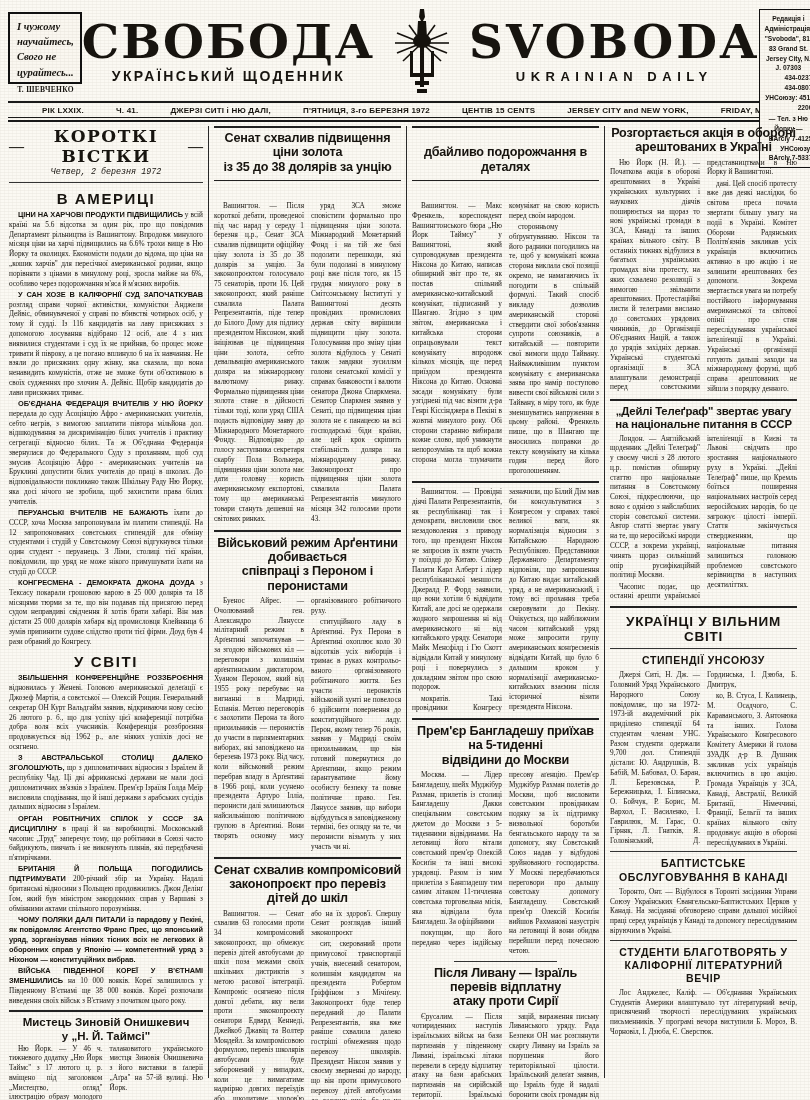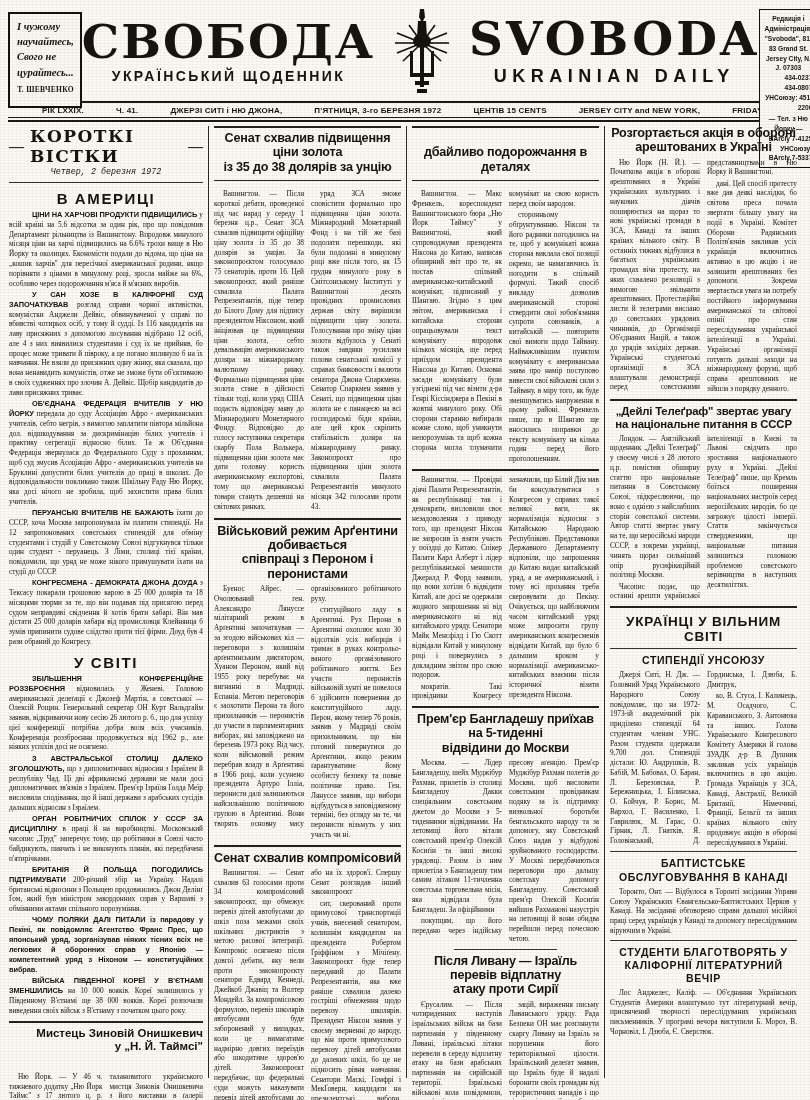--- a/index.html
+++ b/index.html
@@ -31,21 +31,21 @@
     width: 120px;
     border: 2px solid #111;
     padding: 5px 6px 3px 7px;
     box-sizing: border-box;
     font-style: italic;
     font-weight: bold;
     font-size: 10.5px;
     line-height: 1.45;
     align-self: flex-start;
     margin-top: 6px;
-    height: 96px;
+    height: 72px;
     background: #faf7f0;
   }
   .quote-box .attrib {
     display: block;
     text-align: right;
     font-style: normal;
     font-weight: bold;
     font-size: 7.5px;
     letter-spacing: .3px;
     margin-top: 5px;
@@ -78,21 +78,21 @@
     font-family: "Liberation Sans", sans-serif;
     font-weight: bold;
     font-size: 14px;
     letter-spacing: 2.4px;
     margin-top: 3px;
     white-space: nowrap;
   }
   .sub-lat {
     font-family: "Liberation Sans", sans-serif;
     font-weight: bold;
-    font-size: 18px;
+    font-size: 13px;
     letter-spacing: 5.5px;
     margin-top: 4px;
     white-space: nowrap;
   }
   .emblem {
     width: 86px; height: 90px;
     position: relative;
     flex: 0 0 86px;
     overflow: hidden;
   }
@@ -155,20 +155,21 @@
     text-align: center;
     margin: 0 0 3px 0;
     letter-spacing: -0.2px;
   }
   h1.hl.sm { font-size: 11.4px; }
   h2.sec-head {
     font-family: "DejaVu Serif", serif;
     font-weight: bold;
     font-size: 17px;
     letter-spacing: 1.5px;
+    text-align: center;
     margin: 0;
     padding: 0;
   }
   .korotki {
     display: flex; align-items: center; justify-content: center;
     gap: 6px;
     margin-bottom: 1px;
   }
   .korotki .dash { font-weight: bold; font-size: 15px; }
   .subdate {
@@ -197,35 +198,34 @@
     hyphens: auto;
     -webkit-hyphens: auto;
   }
   .body.two { column-count: 2; column-gap: 7px; column-rule: none; }
   .body p { margin: 0 0 1.5px 0; text-indent: 9px; }
   .body p .caps {
     font-family: "Liberation Sans", sans-serif;
     font-weight: bold;
     font-size: 7.4px;
     letter-spacing: -0.1px;
-    margin-left: 14px;
   }
   .byline-head {
     font-family: "Liberation Sans", sans-serif;
     font-weight: bold;
     font-size: 11.5px;
-    text-align: right;
+    text-align: center;
     line-height: 1.18;
-    margin: 4px 0 18px 0;
+    margin: 4px 0 0 0;
   }
   .boxed-hl {
     border-top: 2px solid #222;
     border-bottom: 1px solid #222;
     padding: 3px 0 3px 0;
-    margin-bottom: 8px;
+    margin-bottom: 20px;
   }
   .emb-svg { position: absolute; left: 0; top: 0; }
   .smallcap-title {
     font-family: "Liberation Sans", sans-serif;
     font-weight: bold;
     font-size: 10.5px;
     text-align: center;
     letter-spacing: .6px;
     line-height: 1.25;
     margin: 5px 0 3px 0;
@@ -315,21 +315,21 @@
       <div class="r">УНСоюзу: 451-2200</div>
       <div class="sep">— Тел. з Ню Йорку —</div>
       <div class="r">BArcly 7-4125</div>
       <div class="r">УНСоюзу:  BArcly 7-5337</div>
     </div>
   </div>
 
   <div class="dateline">
     <span>РІК LXXIX.</span>
     <span>Ч. 41.</span>
-    <span>ДЖЕРЗІ СИТІ і НЮ ДЖОНА,</span>
+    <span>ДЖЕРЗІ СИТІ і НЮ ДАЛІ,</span>
     <span>П'ЯТНИЦЯ, 3-го БЕРЕЗНЯ 1972</span>
     <span>ЦЕНТІВ 15 CENTS</span>
     <span>JERSEY CITY and NEW YORK,</span>
     <span>FRIDAY, MARCH 3, 1972</span>
     <span>No. 19.</span>
     <span>VOL. LXXIX.</span>
   </div>
   <div class="rule-under"></div>
 
   <div class="columns">
@@ -392,20 +392,21 @@
         <span>співпраці з Пероном і перонистами</span>
       </h1>
       <div class="body two">
         <p>Буенос Айрес. — Очолюваний ген. Александро Лянуссе мілітарний режим в Арґентині започаткував — за згодою військових кіл — переговори з колишнім арґентинським диктатором, Хуаном Пероном, який від 1955 року перебуває на вигнанні в Мадриді, Еспанія. Метою переговорів є заохотити Перона та його прихильників — перонистів до участи в парляментарних виборах, які заповіджено на березень 1973 року. Від часу, коли військовий режим перебрав владу в Арґентині в 1966 році, коли усунено президента Артуро Ілліа, перонисти далі залишаються найсильнішою політичною групою в Арґентині. Вони творять основну масу організованого робітничого руху.</p>
         <p>ституційного ладу в Арґентині. Рух Перона в Арґентині охоплює коло 30 відсотків усіх виборців і тримає в руках контрольо­ваного організованого робітничого життя. Без участи перонистів військовій хунті не повелося б здійснити повернення до конституційного ладу. Перон, якому тепер 76 років, заявив у Мадриді своїм прихильникам, що він готовий повернутися до Арґентини, якщо режим ґарантуватиме йому особисту безпеку та повне політичне право. Ген. Лянуссе заявив, що вибори відбудуться в заповідженому терміні, без огляду на те, чи перонисти візьмуть у них участь чи ні.</p>
       </div>
 
       <div class="hr-thick"></div>
       <h1 class="hl">
         <span>Сенат схвалив компромісовий</span><br>
+        <span>законопроєкт про перевіз дітей до шкіл</span>
       </h1>
       <div class="body two">
         <p>Вашингтон. — Сенат схвалив 63 голосами проти 34 компромісовий законопроєкт, що обмежує перевіз дітей автобусами до шкіл поза межами своїх шкільних дистриктів з метою расової інтеграції. Компроміс осягнено після довгої дебати, яку вели проти законопроєкту сенатори Едвард Кеннеді, Джейкоб Джавіц та Волтер Мондейл. За компромісовою формулою, перевіз школярів автобусами буде заборонений у випадках, коли це вимагатиме надмірно довгих переїздів або шкодитиме здоров'ю дітей. Законопроєкт передбачає, що федеральні суди можуть наказувати перевіз дітей автобусами до інших шкіл, якщо такий перевіз може істотно відбиватись на їх навчанні або на їх здоров'ї. Спершу Сенат розглядав інший законопроєкт</p>
         <p>сит, скерований проти примусової транспортації учнів, внесений сенатором, колишнім кандидатом на президента Робертом Ґріффіном з Мічіґену. Законопроєкт буде тепер переданий до Палати Репрезентантів, яка вже раніше схвалила далеко гостріші обмеження щодо перевозу школярів. Президент Ніксон заявив у своєму зверненні до народу, що він проти примусового перевозу дітей автобусами до далеких шкіл, бо це не підносить рівня навчання. Сенатори Маскі, Гомфрі і МекҐоверн, кандидати на президентські вибори, підтримали прийнятий компромісовий законопроєкт.</p>
       </div>
 
     </div>
 
     <div class="col">
       <div class="boxed-hl">

